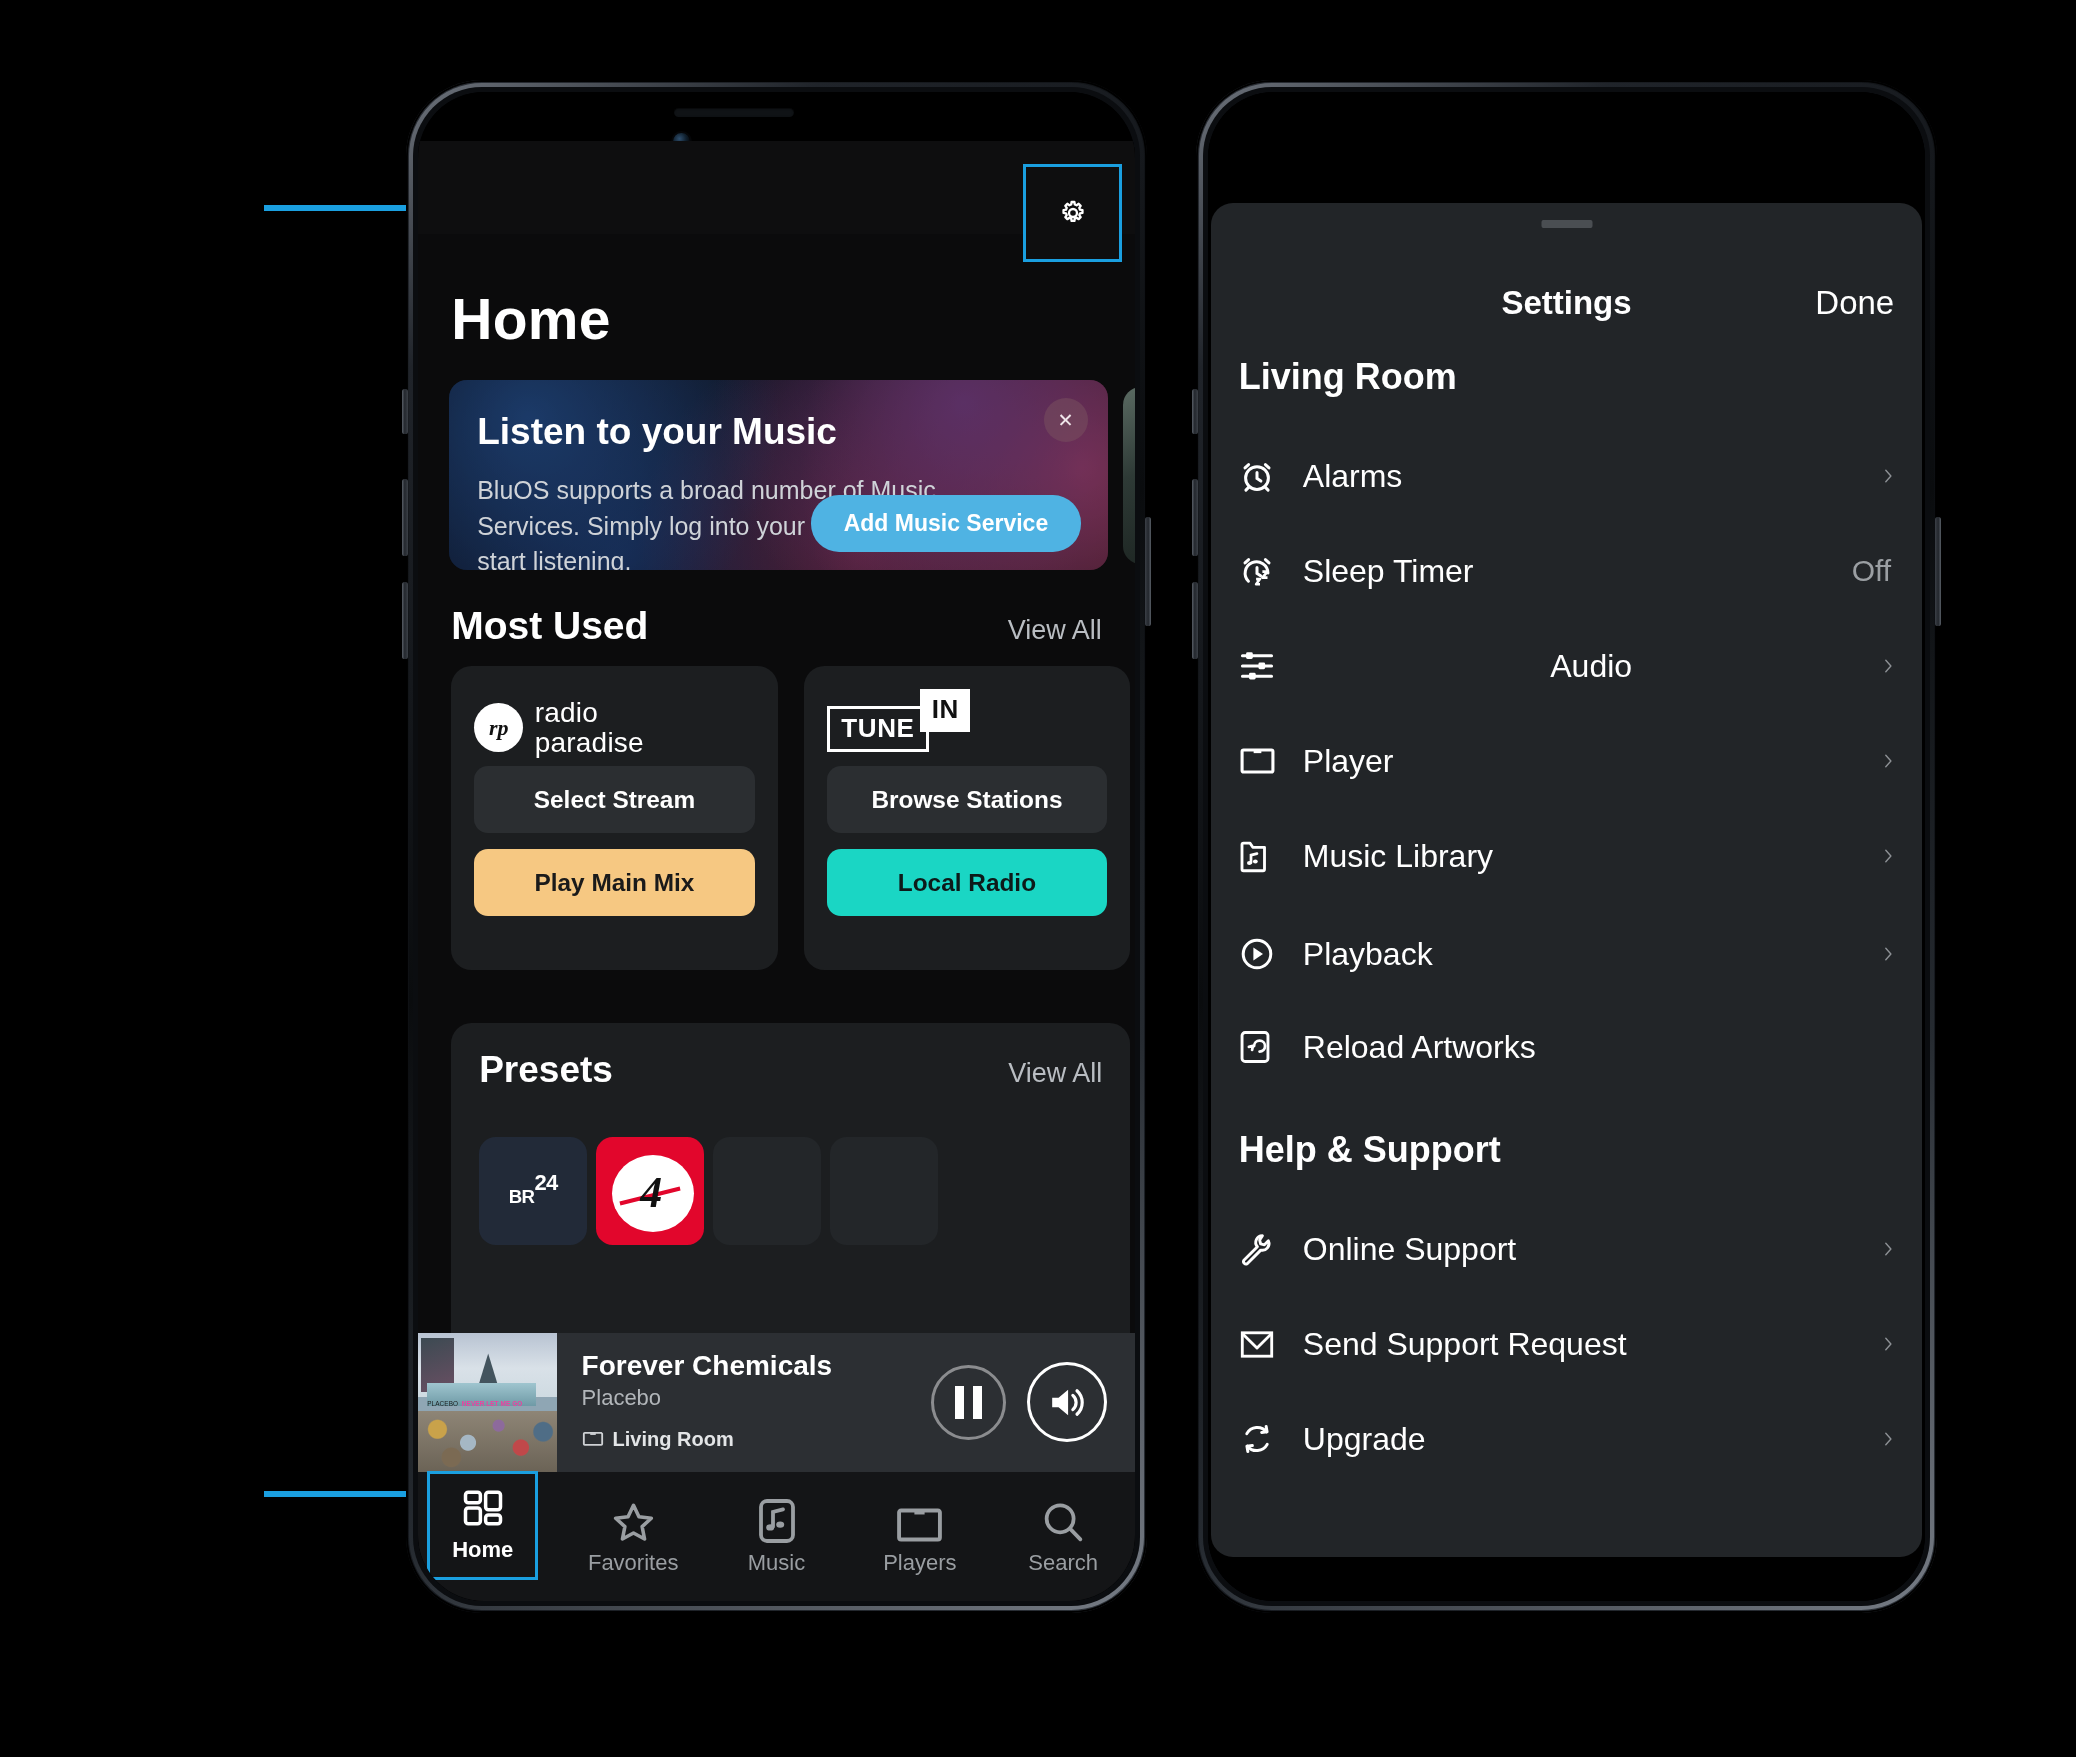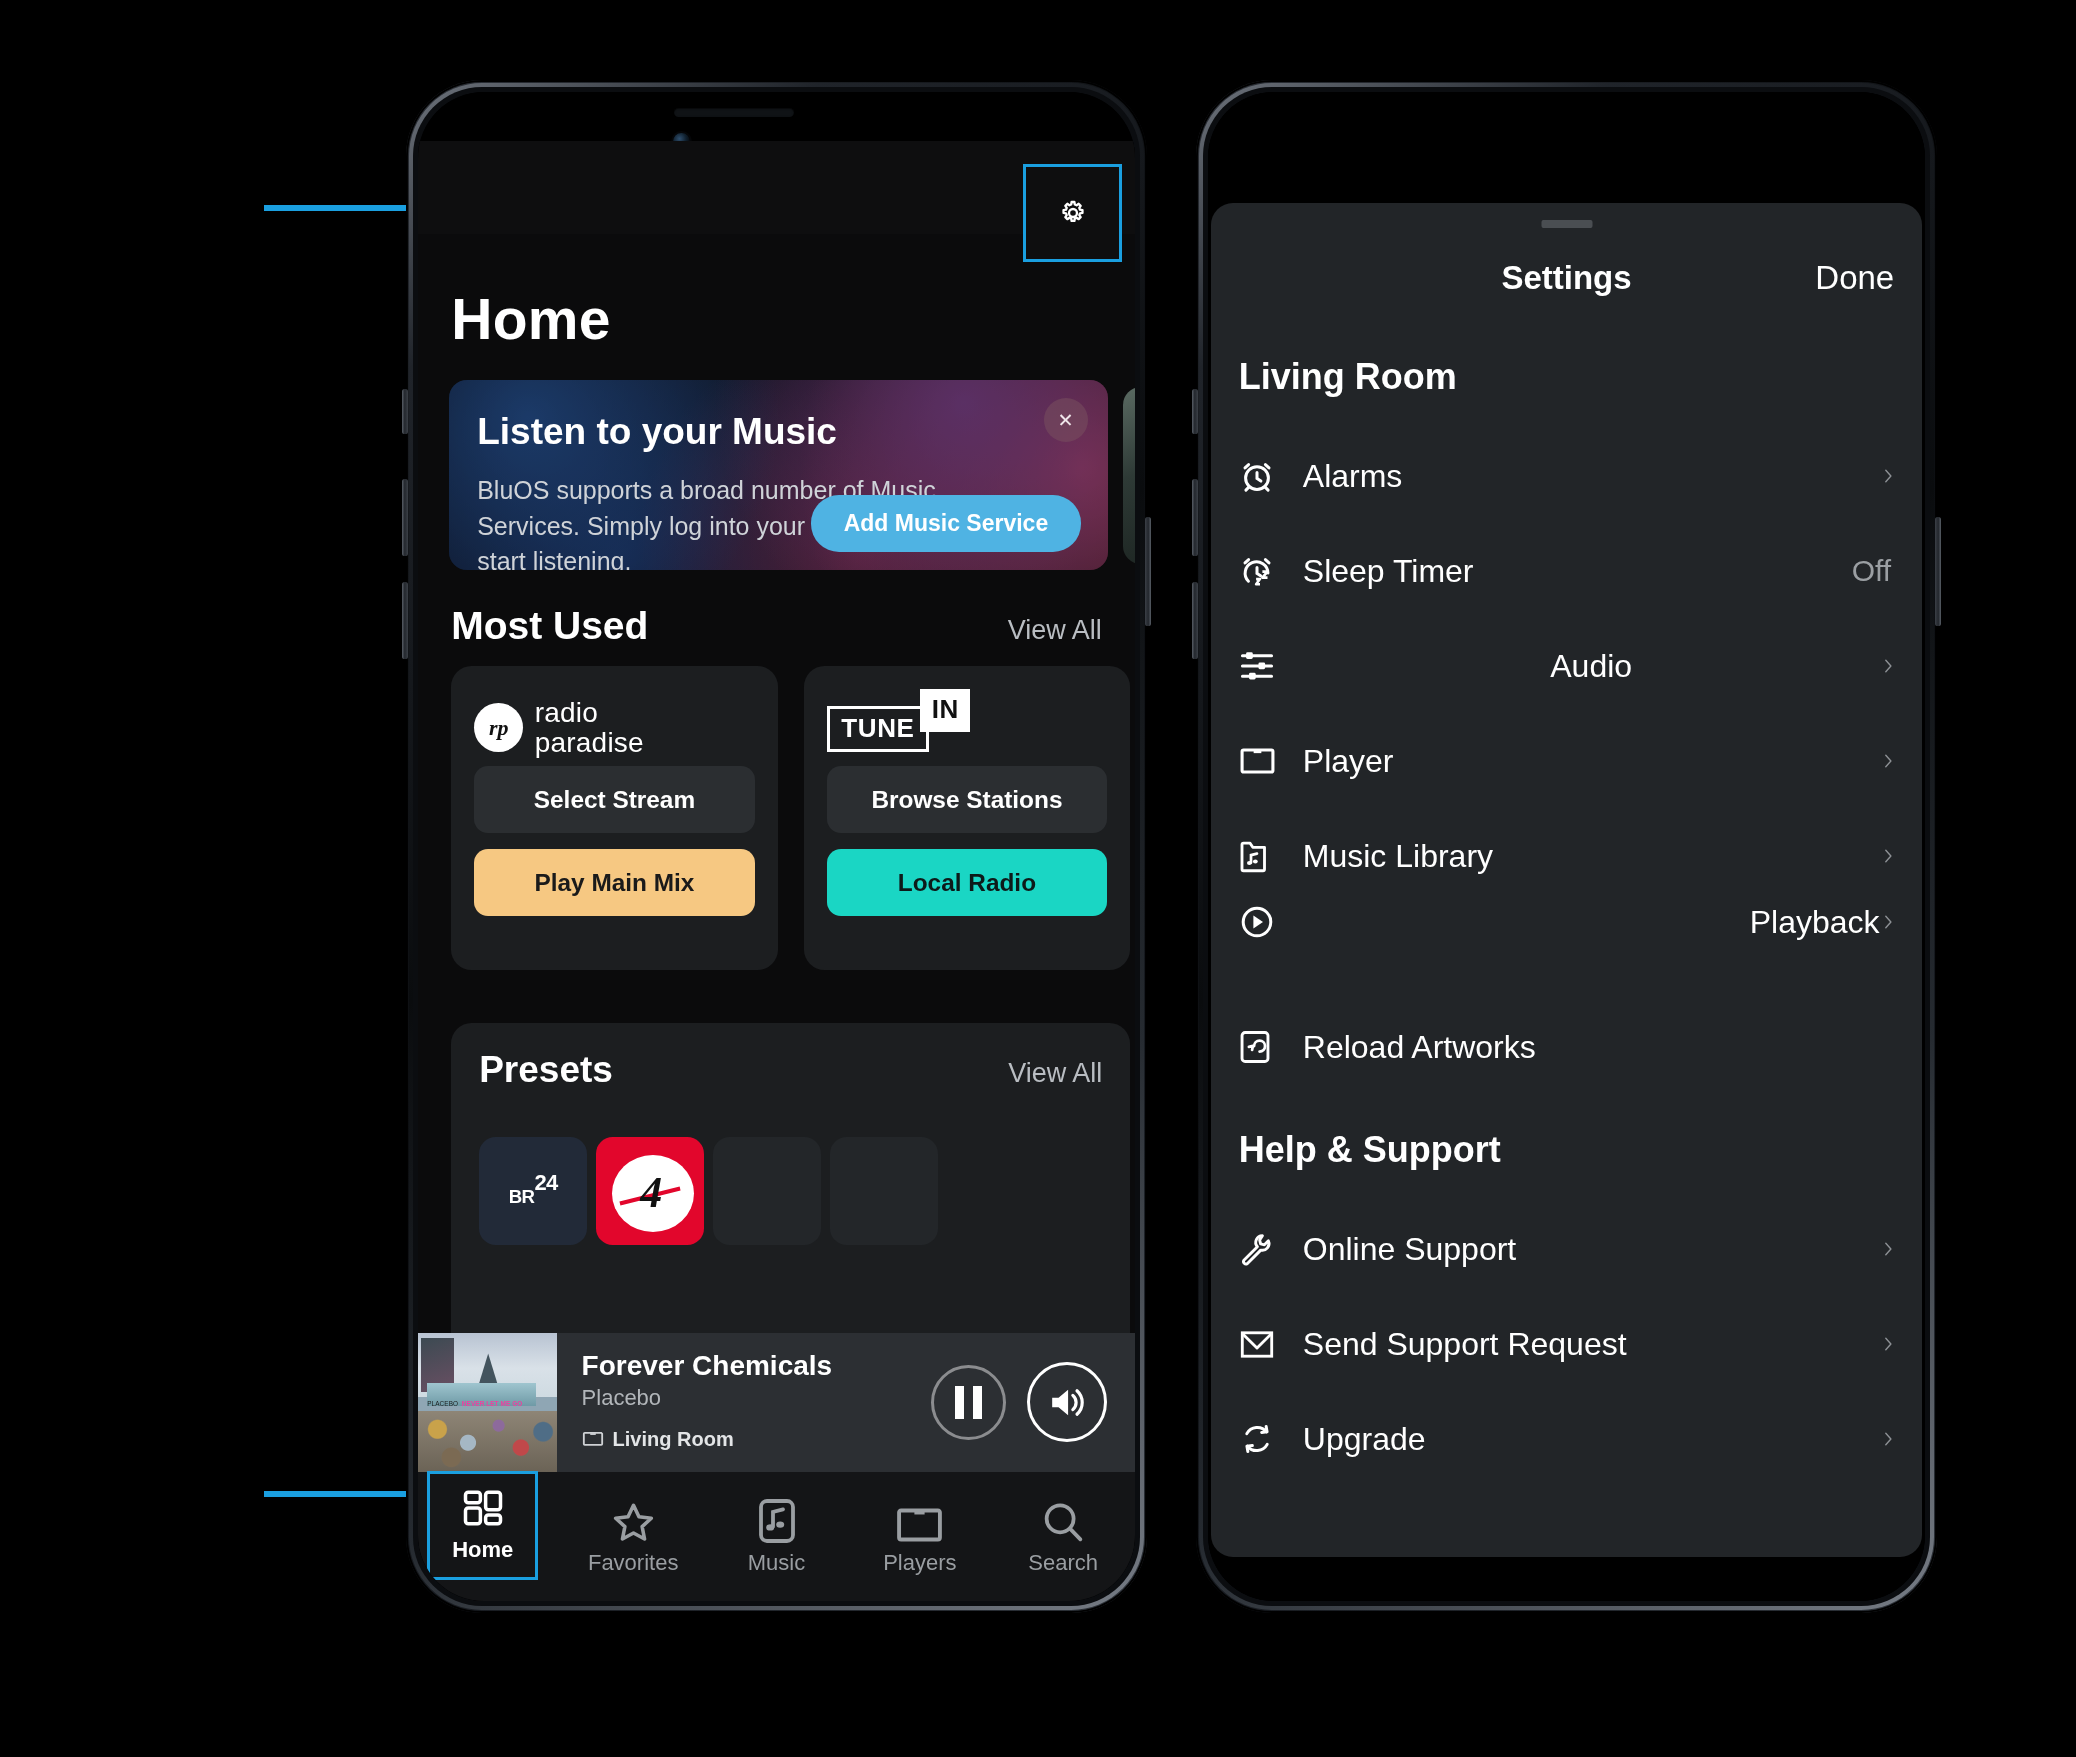--- a/index.html
+++ b/index.html
@@ -492,21 +492,21 @@
   <div class="phone-bezel">
     <div class="screen">
 
       <div class="notch-speaker" style="left:256px; top:15.4px; width:120px;"></div>
       <div class="notch-cam" style="left:255px; top:41px;"></div>
 
       <div class="app-right">
         <div class="sheet" style="left:2.6px; right:2.6px; top:111px; bottom:44px; border-radius:22px;">
           <div class="sheet-grab" style="top:16.7px; width:51px; height:7.7px;"></div>
 
-          <div class="sheet-head" style="top:46px; height:58px;text-decoration:underline;">
+          <div class="sheet-head" style="top:71px; height:58px;text-decoration:underline;">
             <div class="sh-title" style="font-size:33px;">Settings</div>
             <div class="sh-done" style="right:28px; font-size:33px;">Done</div>
           </div>
 
           <div class="grp-title" style="left:28px; top:153px; font-size:36px;">Living Room</div>
 
           <div class="srow" style="top:246px; height:54px; padding:0 26px 0 28px;">
             <div class="si" style="width:64px; flex:0 0 64px;">
               <svg width="36" height="36" viewBox="0 0 24 24">
                 <circle cx="12" cy="13.4" r="7.6" fill="none" stroke="#fff" stroke-width="2"></circle>
@@ -571,21 +571,21 @@
                 <ellipse cx="6.9" cy="15.8" rx="1.6" ry="1.3" fill="#fff"></ellipse>
                 <ellipse cx="10.9" cy="14.8" rx="1.6" ry="1.3" fill="#fff"></ellipse>
               </svg>
             </div>
             <div class="sl" style="font-size:32px;">Music Library</div>
             <svg class="chev" width="16.7" height="28" viewBox="0 0 12 22" style="width:16.7px; flex:0 0 16.7px;">
               <path d="M2 2l8 9-8 9" fill="none" stroke="#8d9195" stroke-width="2.2" stroke-linecap="round" stroke-linejoin="round"></path>
             </svg>
           </div>
 
-          <div class="srow" style="top:692px; height:54px; padding:0 26px 0 28px;text-align:right;">
+          <div class="srow" style="top:724px; height:54px; padding:0 26px 0 28px;">
             <div class="si" style="width:64px; flex:0 0 64px;">
               <svg width="36" height="36" viewBox="0 0 24 24">
                 <circle cx="12" cy="12" r="9.2" fill="none" stroke="#fff" stroke-width="2"></circle>
                 <path d="M9.6 7.6l6.4 4.4-6.4 4.4z" fill="#fff"></path>
               </svg>
             </div>
             <div class="sl" style="font-size:32px;">Playback</div>
             <svg class="chev" width="16.7" height="28" viewBox="0 0 12 22" style="width:16.7px; flex:0 0 16.7px;">
               <path d="M2 2l8 9-8 9" fill="none" stroke="#8d9195" stroke-width="2.2" stroke-linecap="round" stroke-linejoin="round"></path>
             </svg>

